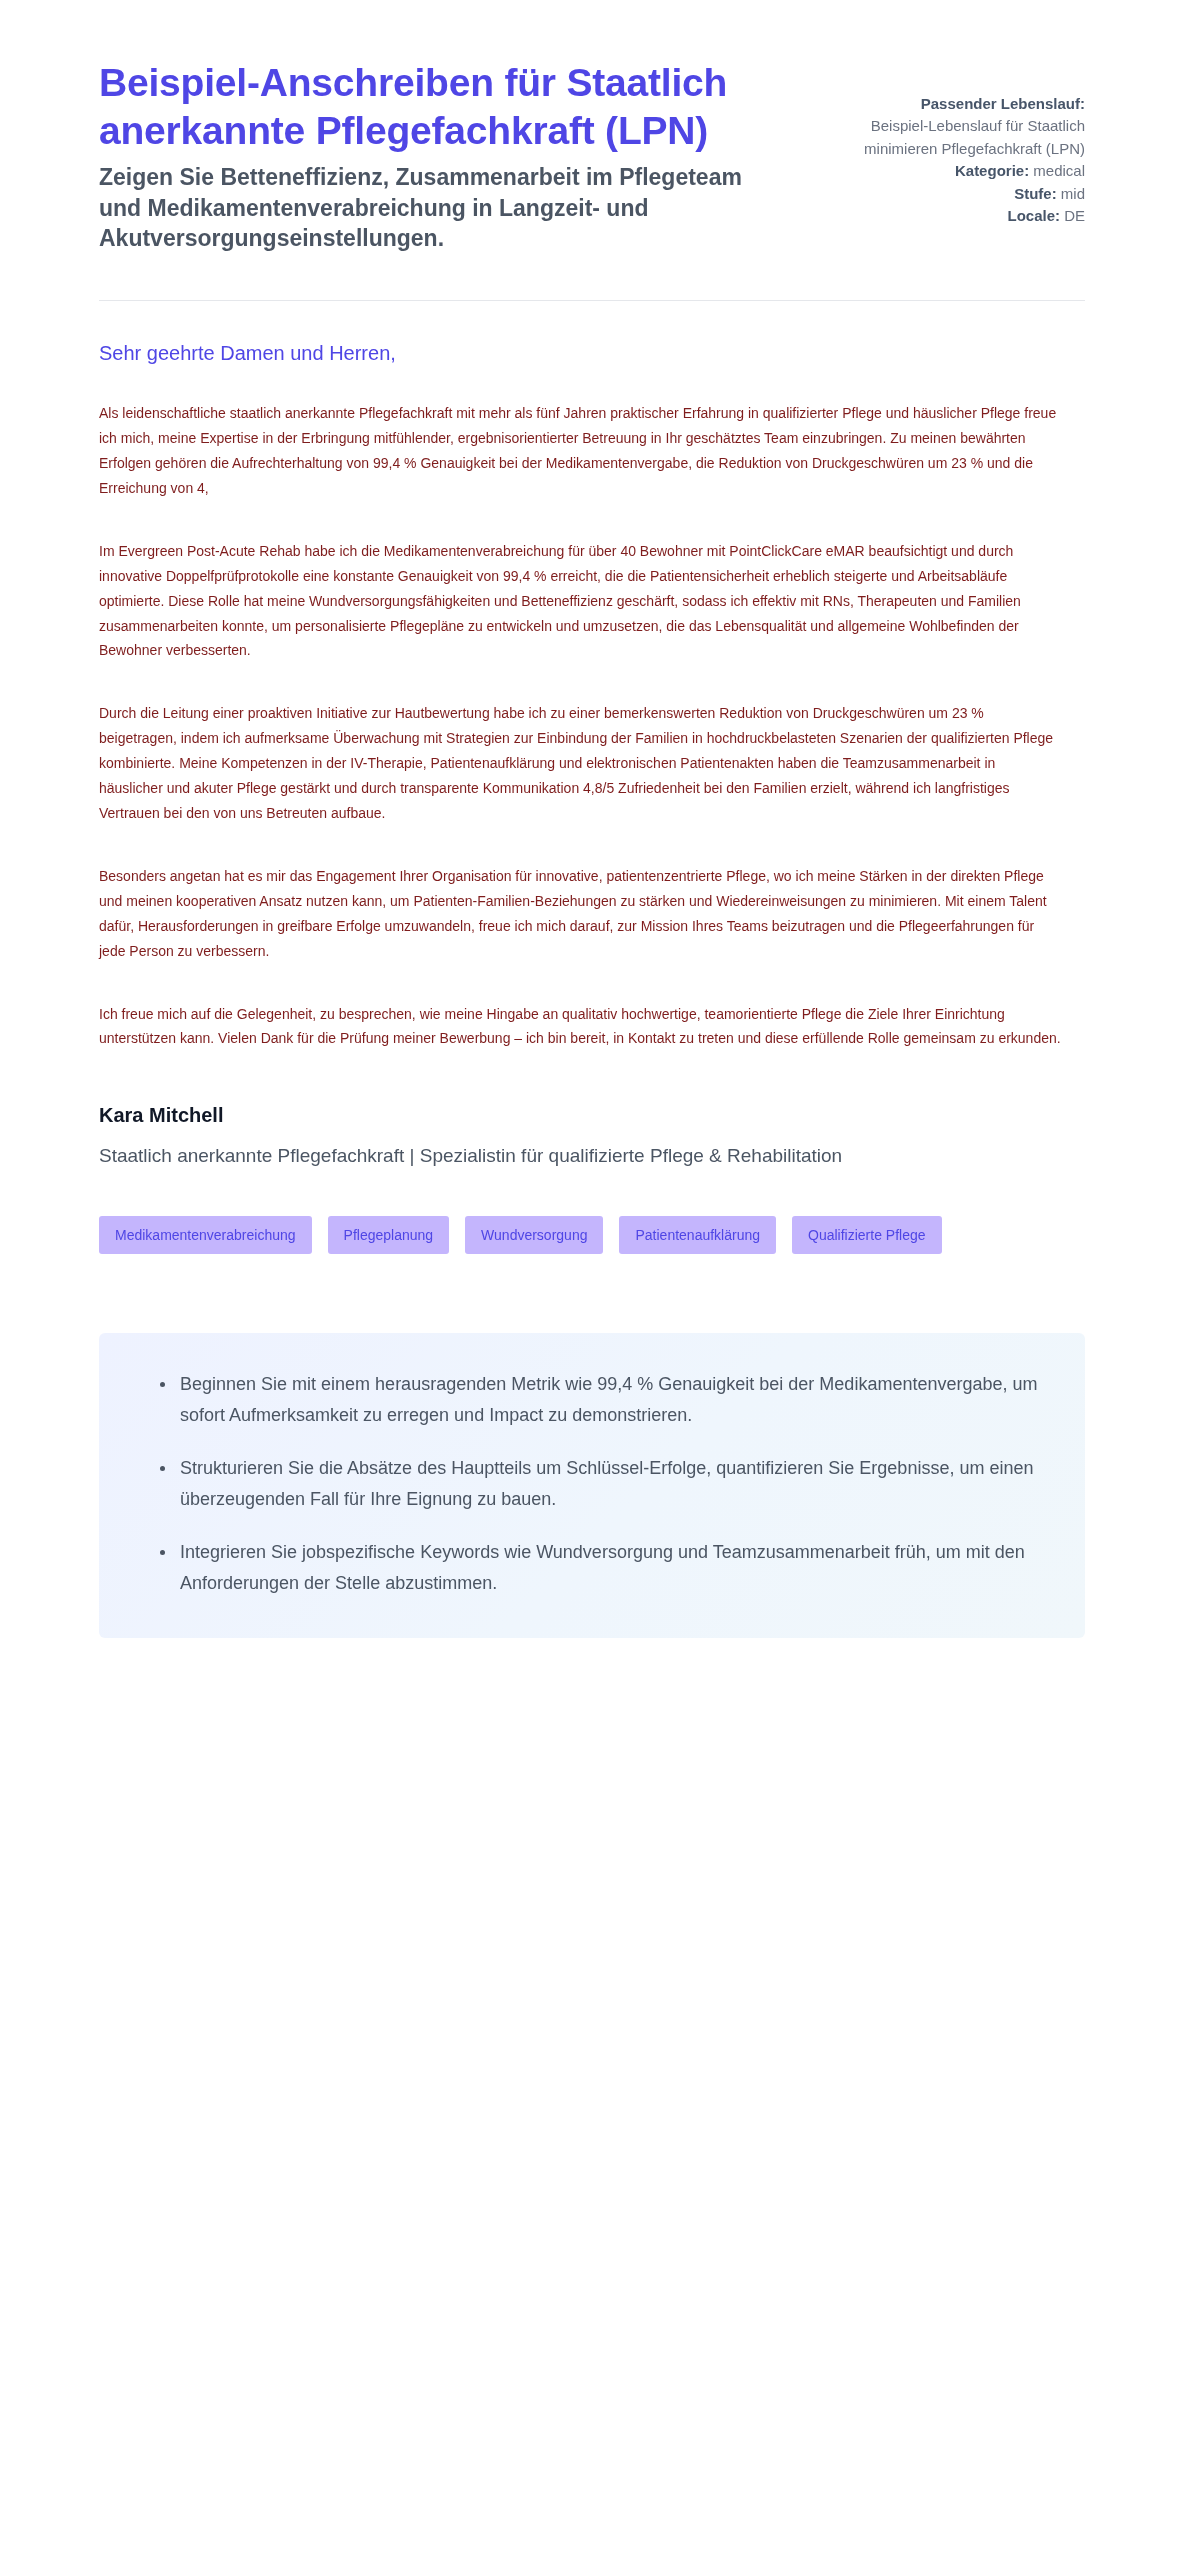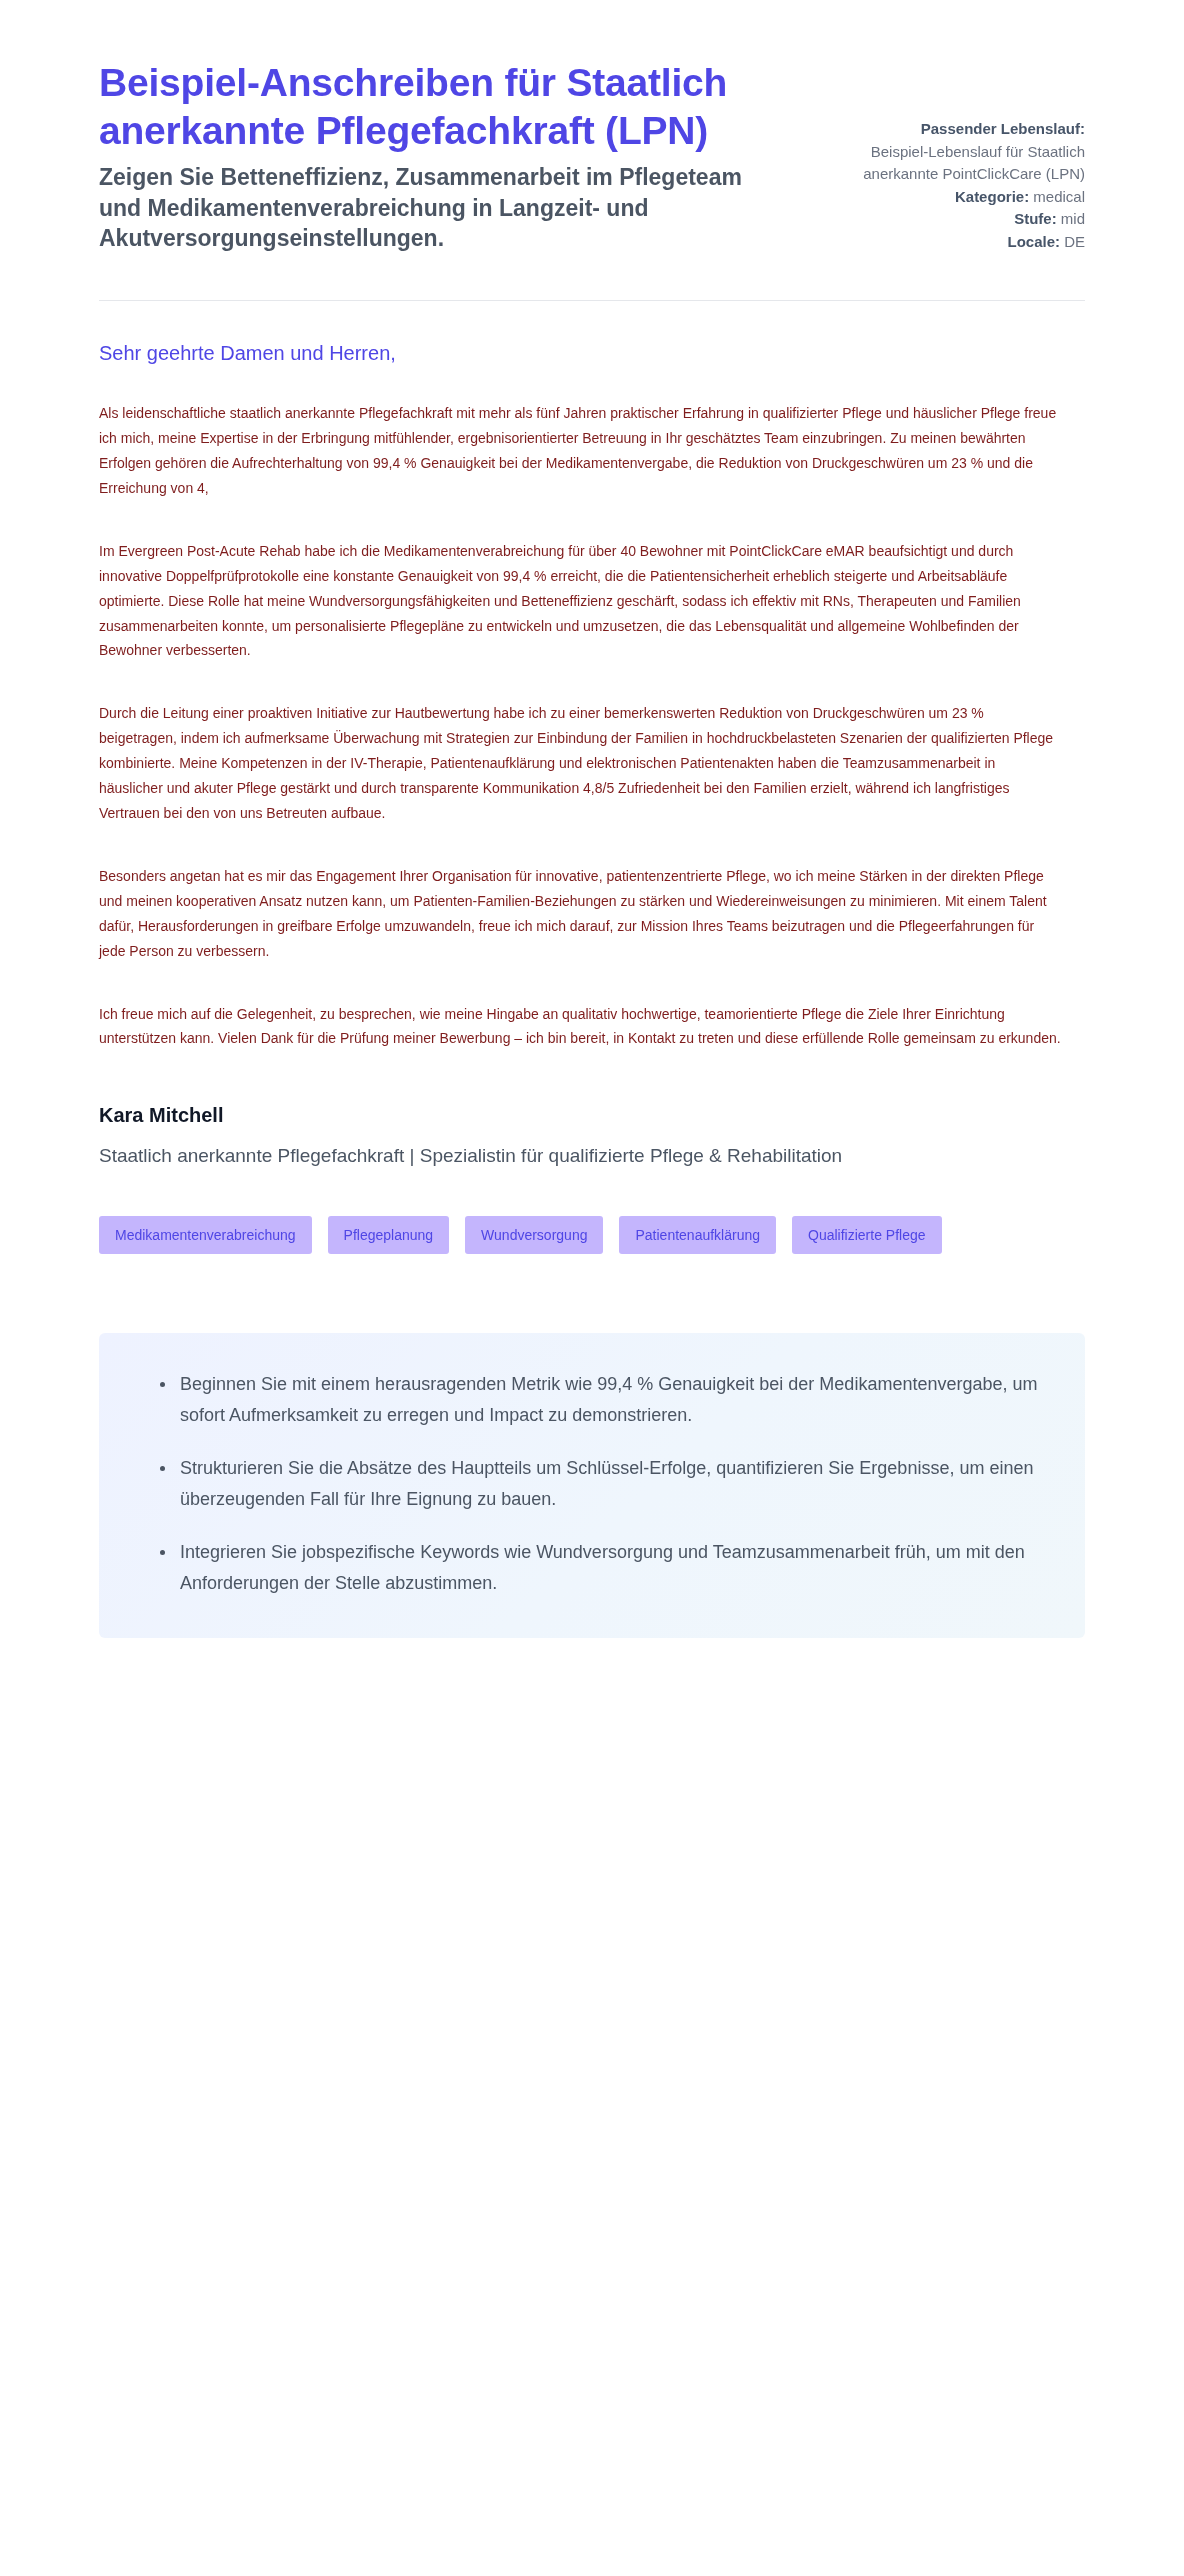--- a/index.html
+++ b/index.html
@@ -17,21 +17,21 @@
 
   .page {
     width: 1184px;
     box-sizing: border-box;
     padding: 59px 99px 39px 99px;
   }
 
   
   .header {
     display: flex;
-    align-items: flex-end;
+    align-items: center;
     justify-content: space-between;
     gap: 39px;
   }
   .header-left {
     flex: 1 1 auto;
     max-width: 681px;
   }
   .doc-title {
     margin: 0;
     font-size: 39px;
@@ -171,21 +171,21 @@
 
   <div class="header">
     <div class="header-left">
       <h1 class="doc-title">Beispiel-Anschreiben für Staatlich anerkannte Pflegefachkraft (LPN)</h1>
       <p class="doc-subtitle">Zeigen Sie Betteneffizienz, Zusammenarbeit im Pflegeteam und Medikamentenverabreichung in Langzeit- und Akutversorgungseinstellungen.</p>
     </div>
 
     <div class="meta">
       <div class="meta-row">
         <span class="meta-label">Passender Lebenslauf:</span>
-        <span class="meta-block-value">Beispiel-Lebenslauf für Staatlich anerkannte PointClickCare (LPN)</span>
+        <span class="meta-block-value">Beispiel-Lebenslauf für Staatlich minimieren Pflegefachkraft (LPN)</span>
       </div>
       <div class="meta-row">
         <span class="meta-label">Kategorie:</span>
         <span class="meta-value">medical</span>
       </div>
       <div class="meta-row">
         <span class="meta-label">Stufe:</span>
         <span class="meta-value">mid</span>
       </div>
       <div class="meta-row">

